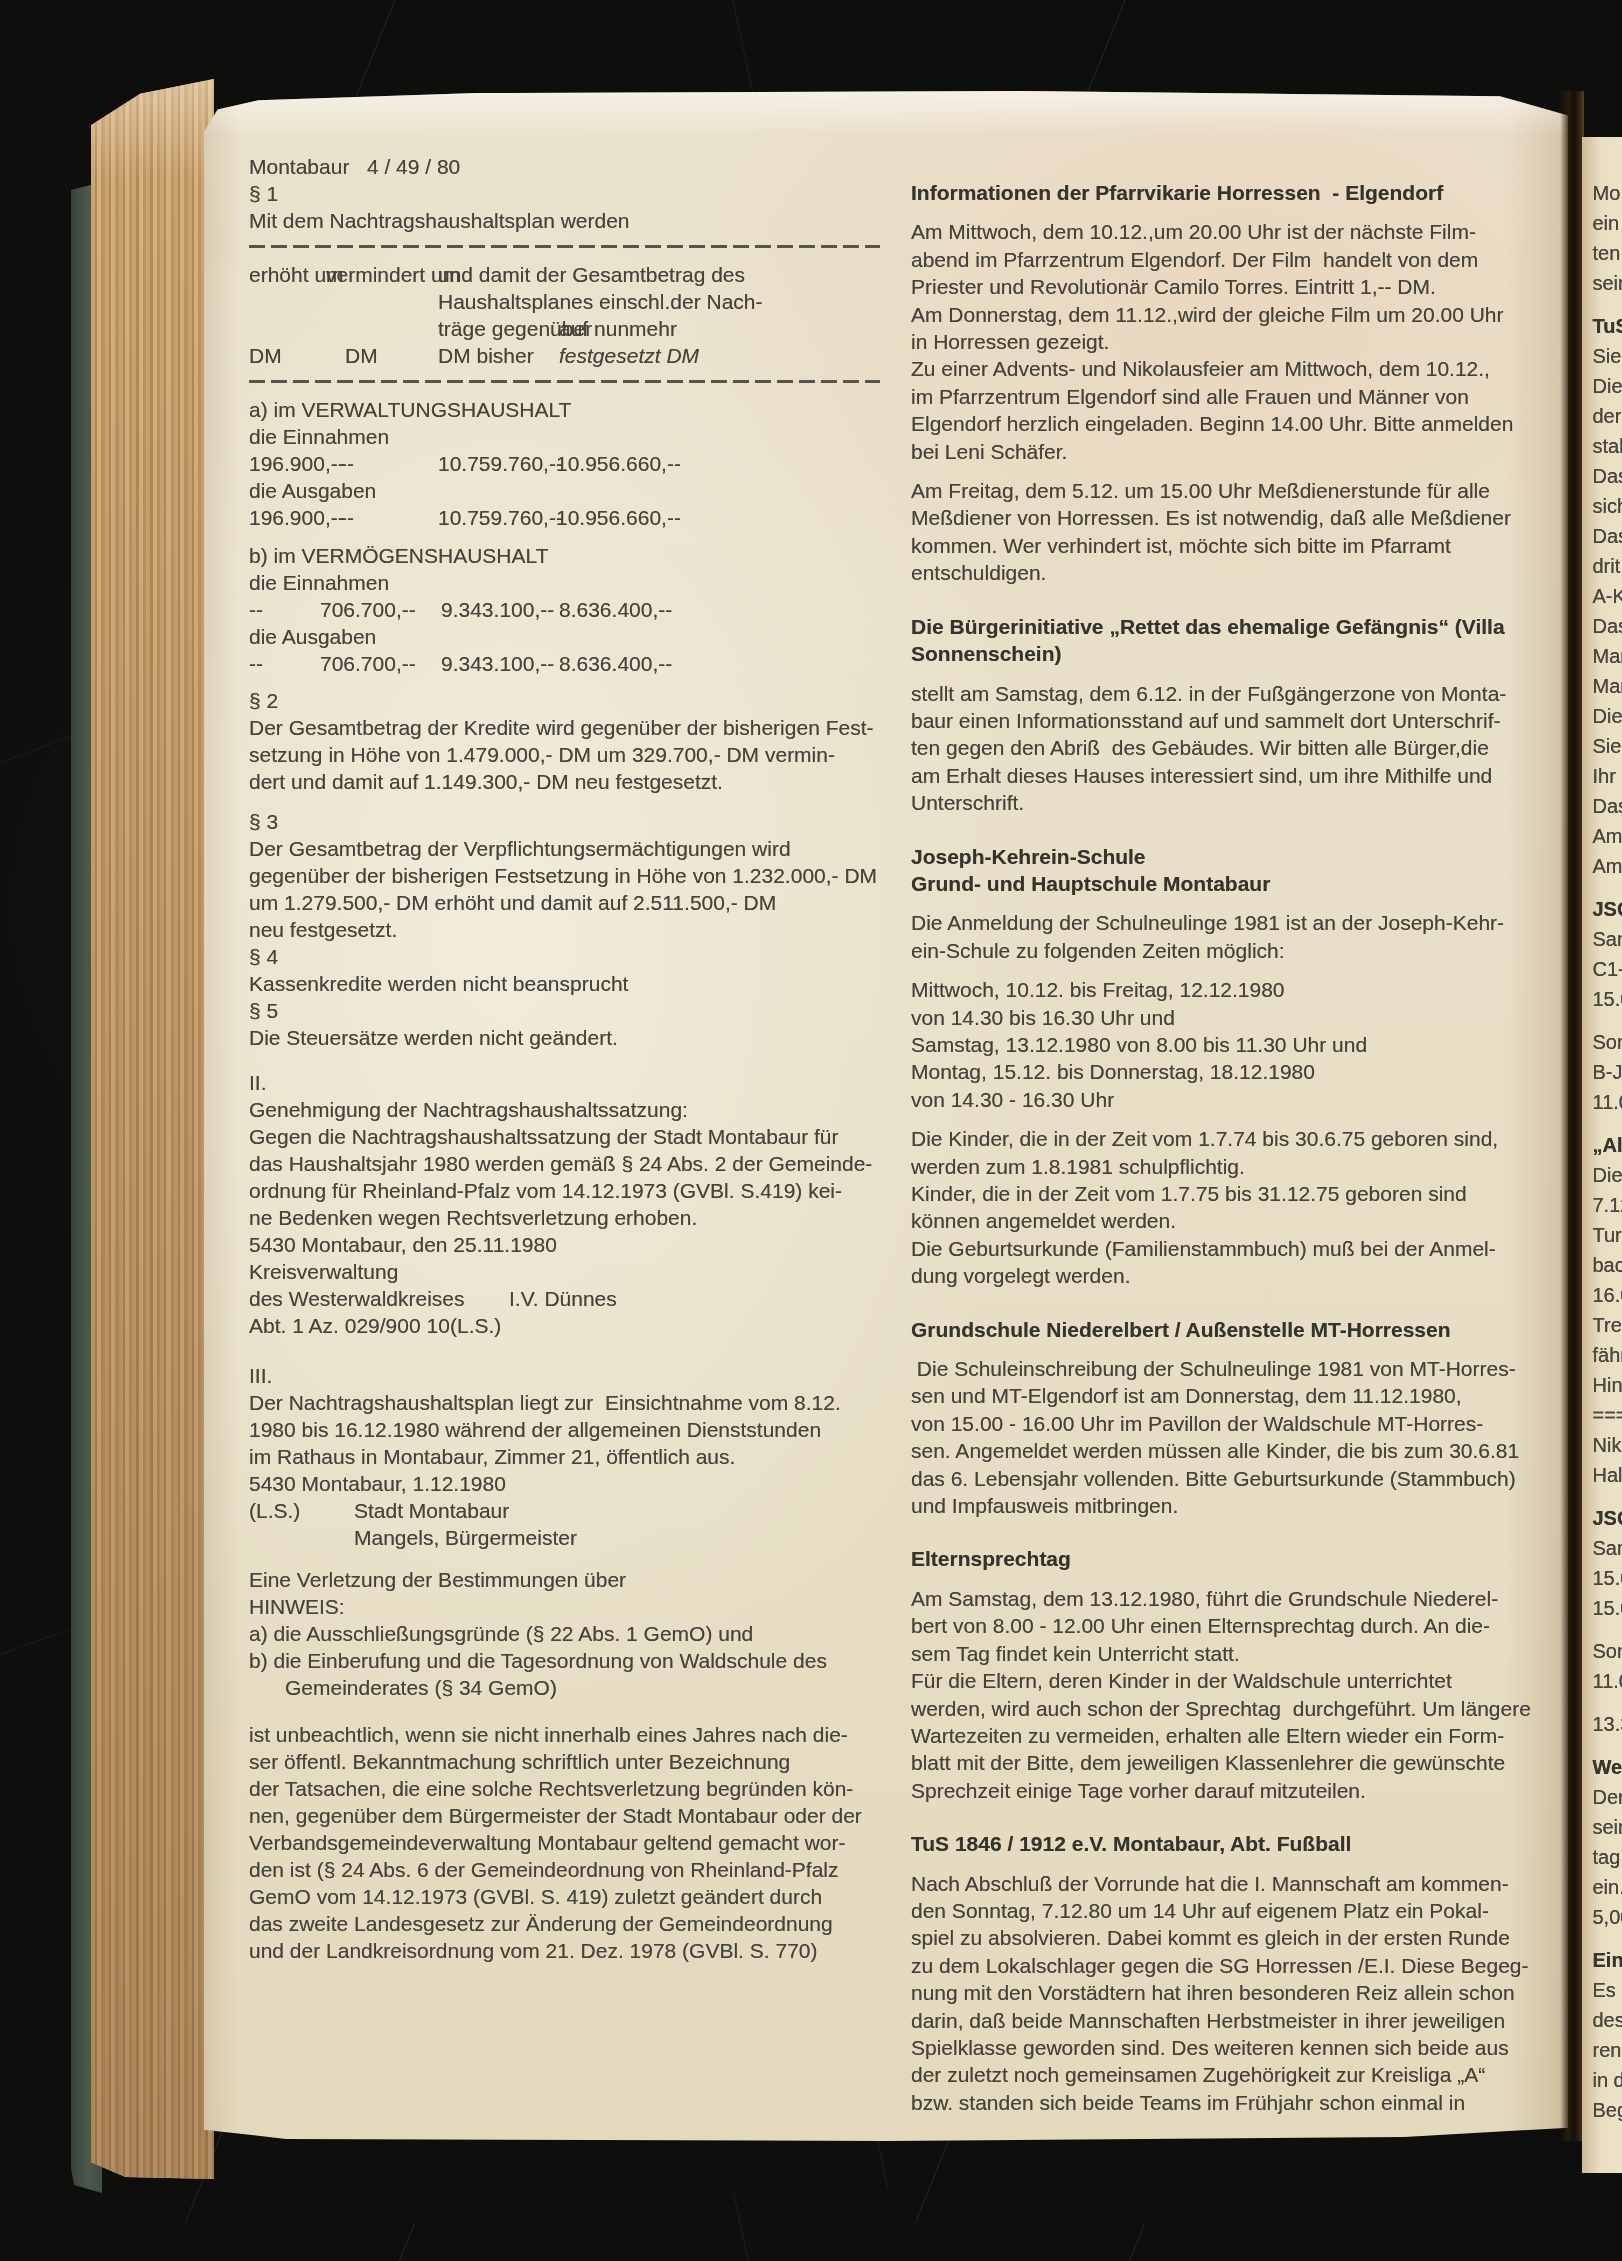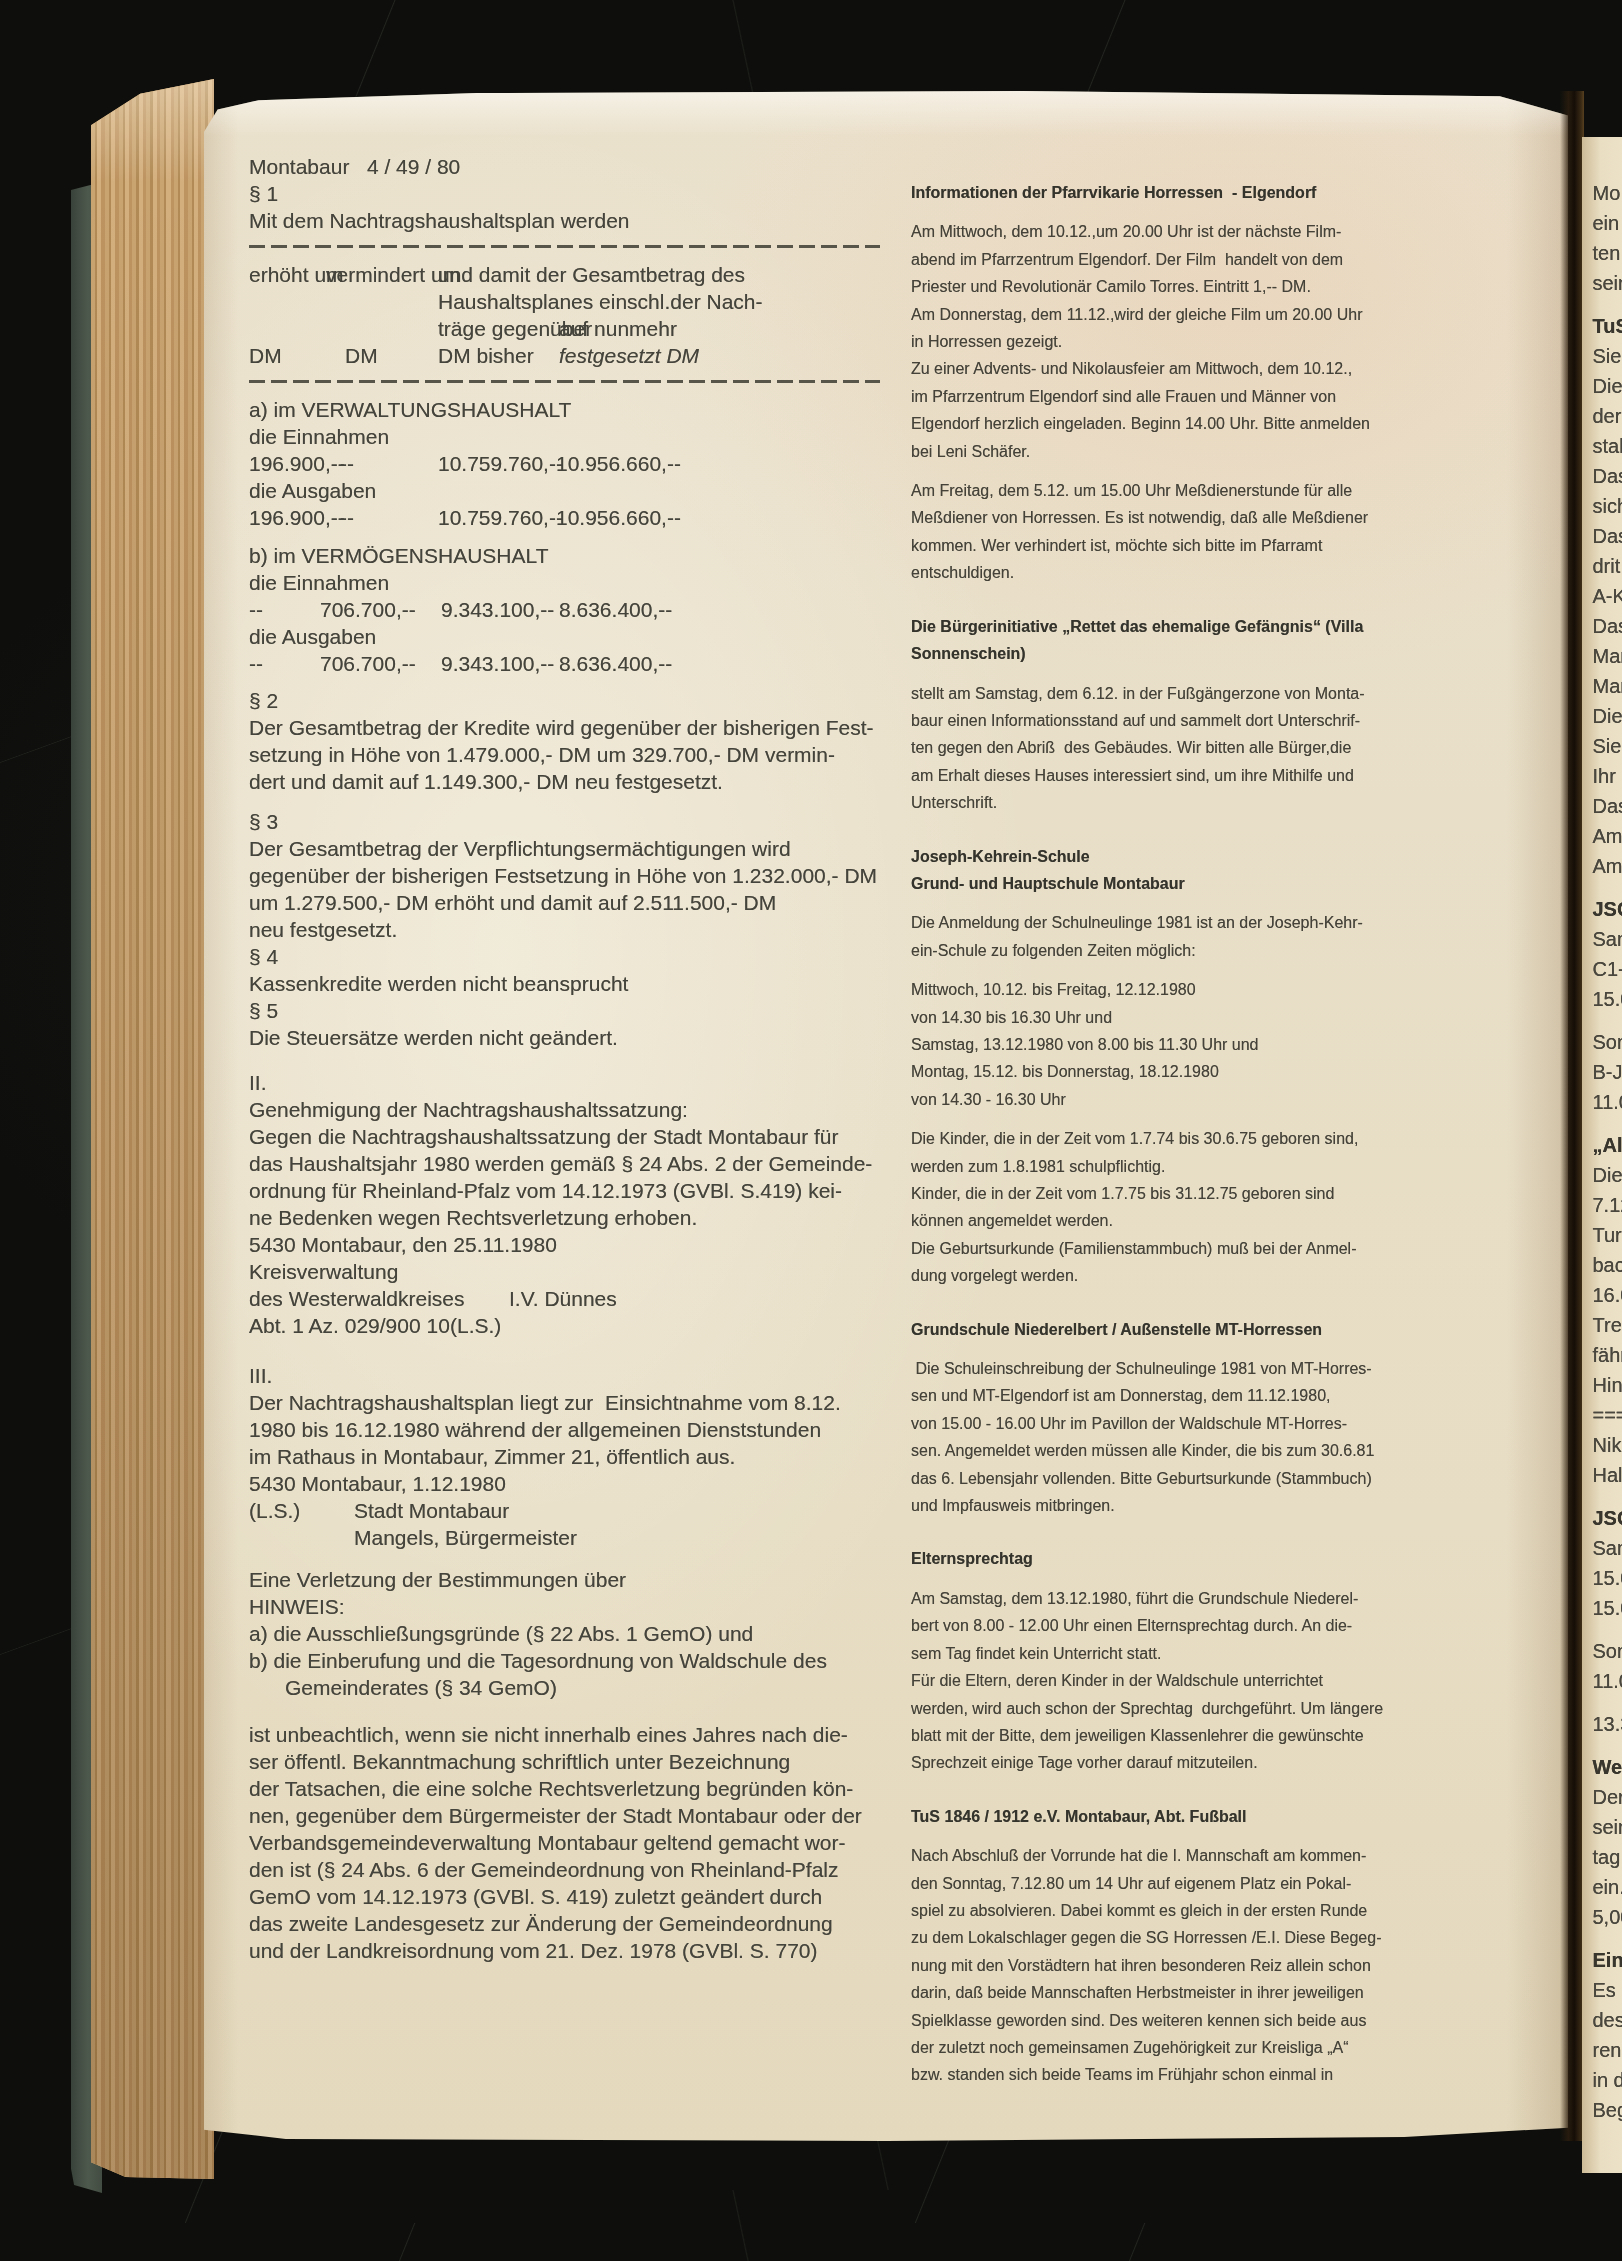--- a/index.html
+++ b/index.html
@@ -45,21 +45,21 @@
   .next-page{position:absolute;left:1582px;top:97px;width:41px;height:2036px;z-index:6;overflow:hidden;
     background:linear-gradient(90deg,#cdbb97,#e9dec2 45%,#ece2c8);margin-top:40px;}
   .next-page .strip-inner{padding:41px 0 0 10.5px;}
   .frag{font-size:20px;line-height:30px;color:#4a473e;white-space:pre;text-shadow:0 0 0.3px currentColor;}
   .frag.b{font-weight:bold;color:#39362e;}
   .frag.gap{margin-top:13px;}
 
   
   .col-left{position:absolute;left:45px;top:62px;width:642px;font-size:21px;line-height:27px;
     color:#45443c;text-shadow:0 0 0.3px rgba(60,58,50,.55);}
-  .col-right{position:absolute;left:707px;top:88px;width:655px;font-size:16px;line-height:27.4px;
+  .col-right{position:absolute;left:707px;top:88px;width:655px;font-size:21px;line-height:27.4px;
     color:#444239;text-shadow:0 0 0.3px rgba(60,58,50,.55);}
 
   .tline{position:relative;white-space:pre;}
   .tline.haspos::before{content:"\00a0";}
   .tline.haspos>span{position:absolute;top:0;white-space:pre;}
   .tline.gap-sm{margin-top:11.4px;}
 
   .dashed-rule{height:2.4px;width:631px;margin:11.4px 0 13px 0;
     background:repeating-linear-gradient(90deg,#57544a 0 16px, rgba(0,0,0,0) 16px 22px);}
 
@@ -241,20 +241,21 @@
         <div class="article">
           <div class="article-title">
             <div class="tline">Elternsprechtag</div>
           </div>
           <div class="para">
             <div class="tline">Am Samstag, dem 13.12.1980, führt die Grundschule Niederel-</div>
             <div class="tline">bert von 8.00 - 12.00 Uhr einen Elternsprechtag durch. An die-</div>
             <div class="tline">sem Tag findet kein Unterricht statt.</div>
             <div class="tline">Für die Eltern, deren Kinder in der Waldschule unterrichtet</div>
             <div class="tline">werden, wird auch schon der Sprechtag  durchgeführt. Um längere</div>
+            <div class="tline">Wartezeiten zu vermeiden, erhalten alle Eltern wieder ein Form-</div>
             <div class="tline">blatt mit der Bitte, dem jeweiligen Klassenlehrer die gewünschte</div>
             <div class="tline">Sprechzeit einige Tage vorher darauf mitzuteilen.</div>
           </div>
         </div>
         <div class="article">
           <div class="article-title">
             <div class="tline">TuS 1846 / 1912 e.V. Montabaur, Abt. Fußball</div>
           </div>
           <div class="para">
             <div class="tline">Nach Abschluß der Vorrunde hat die I. Mannschaft am kommen-</div>

